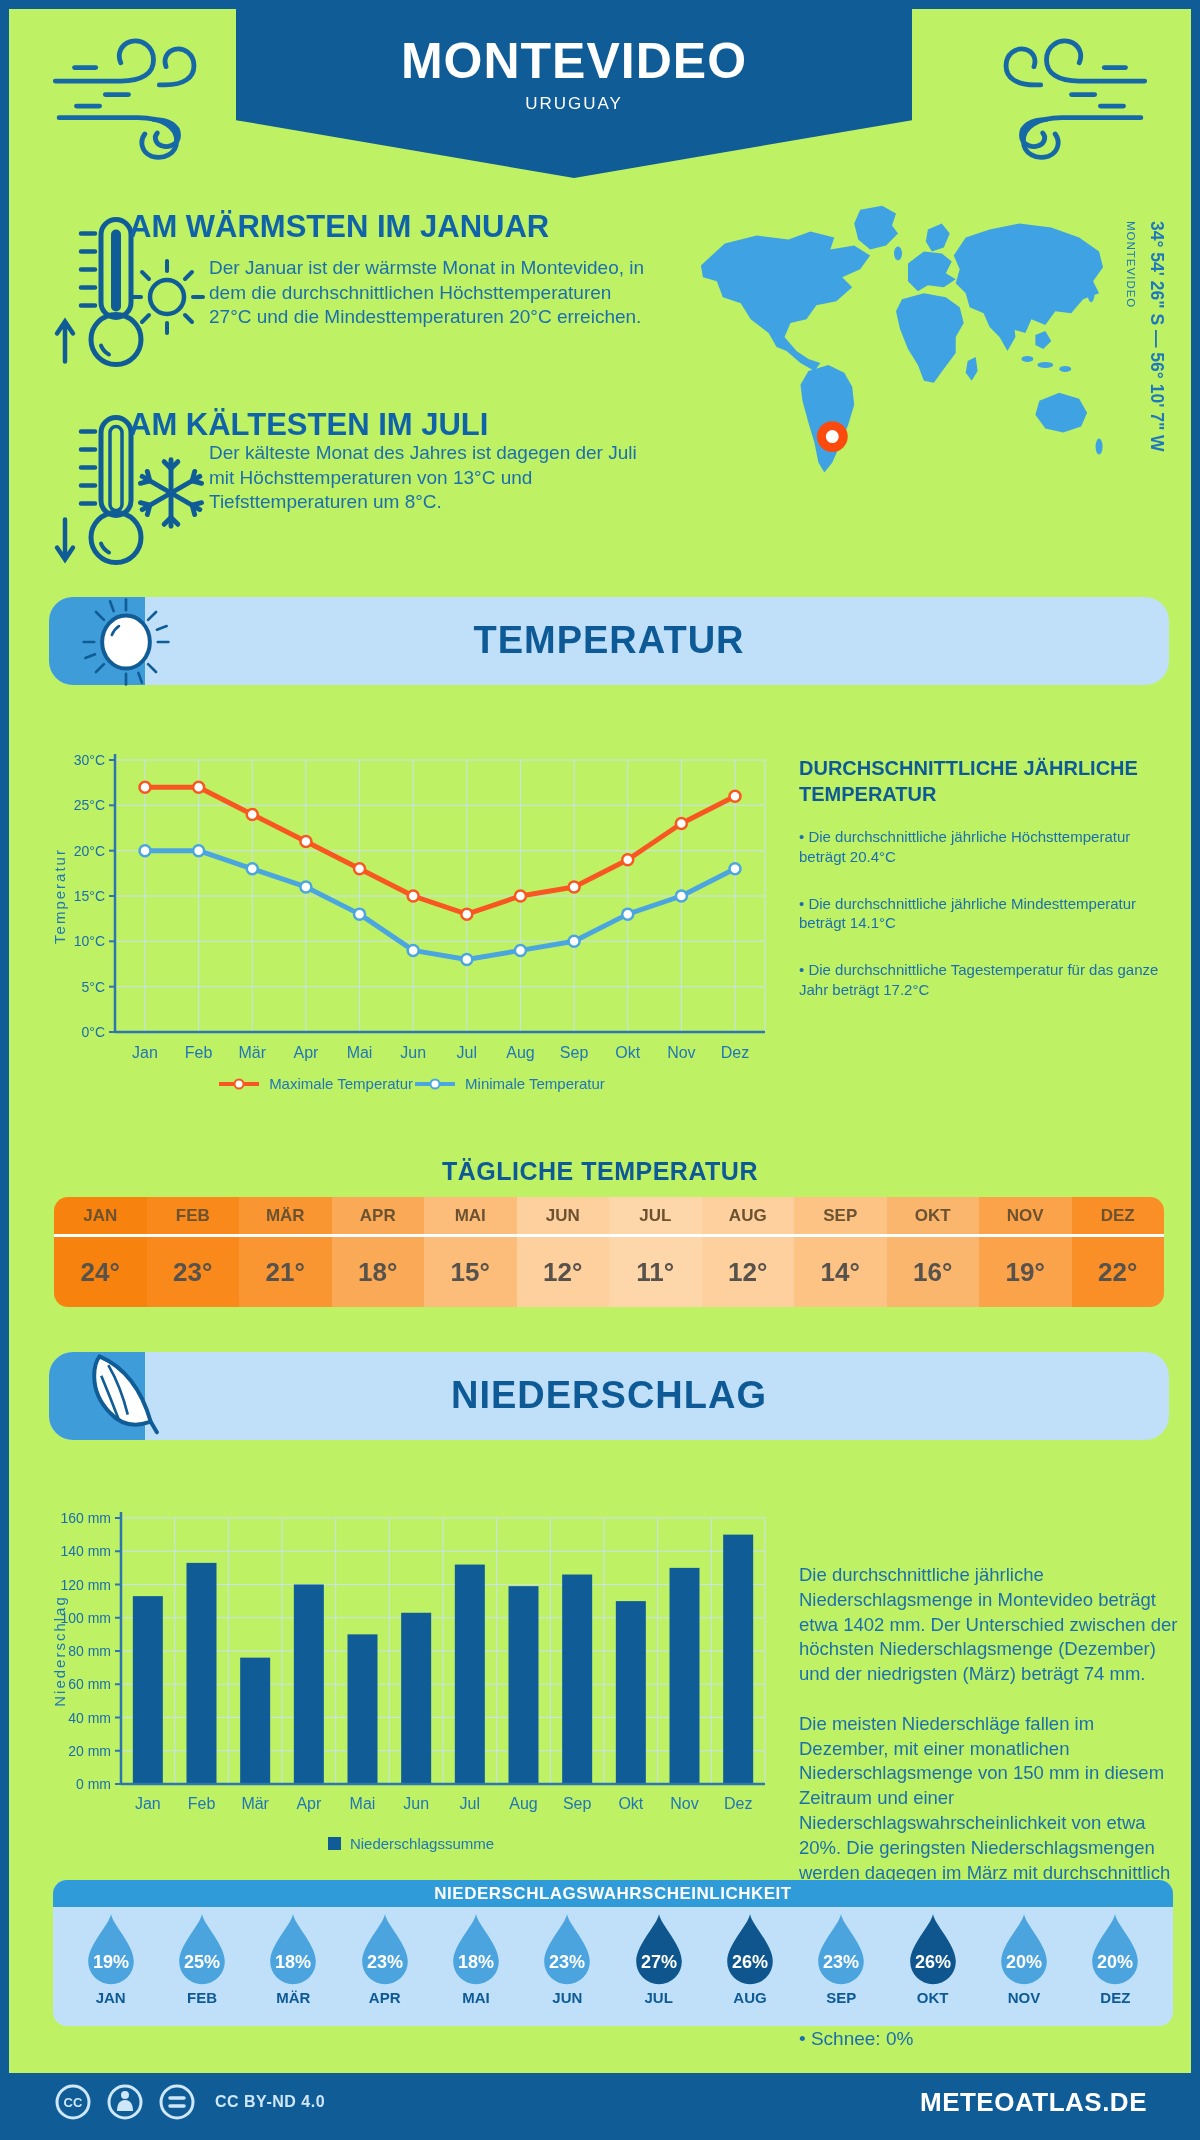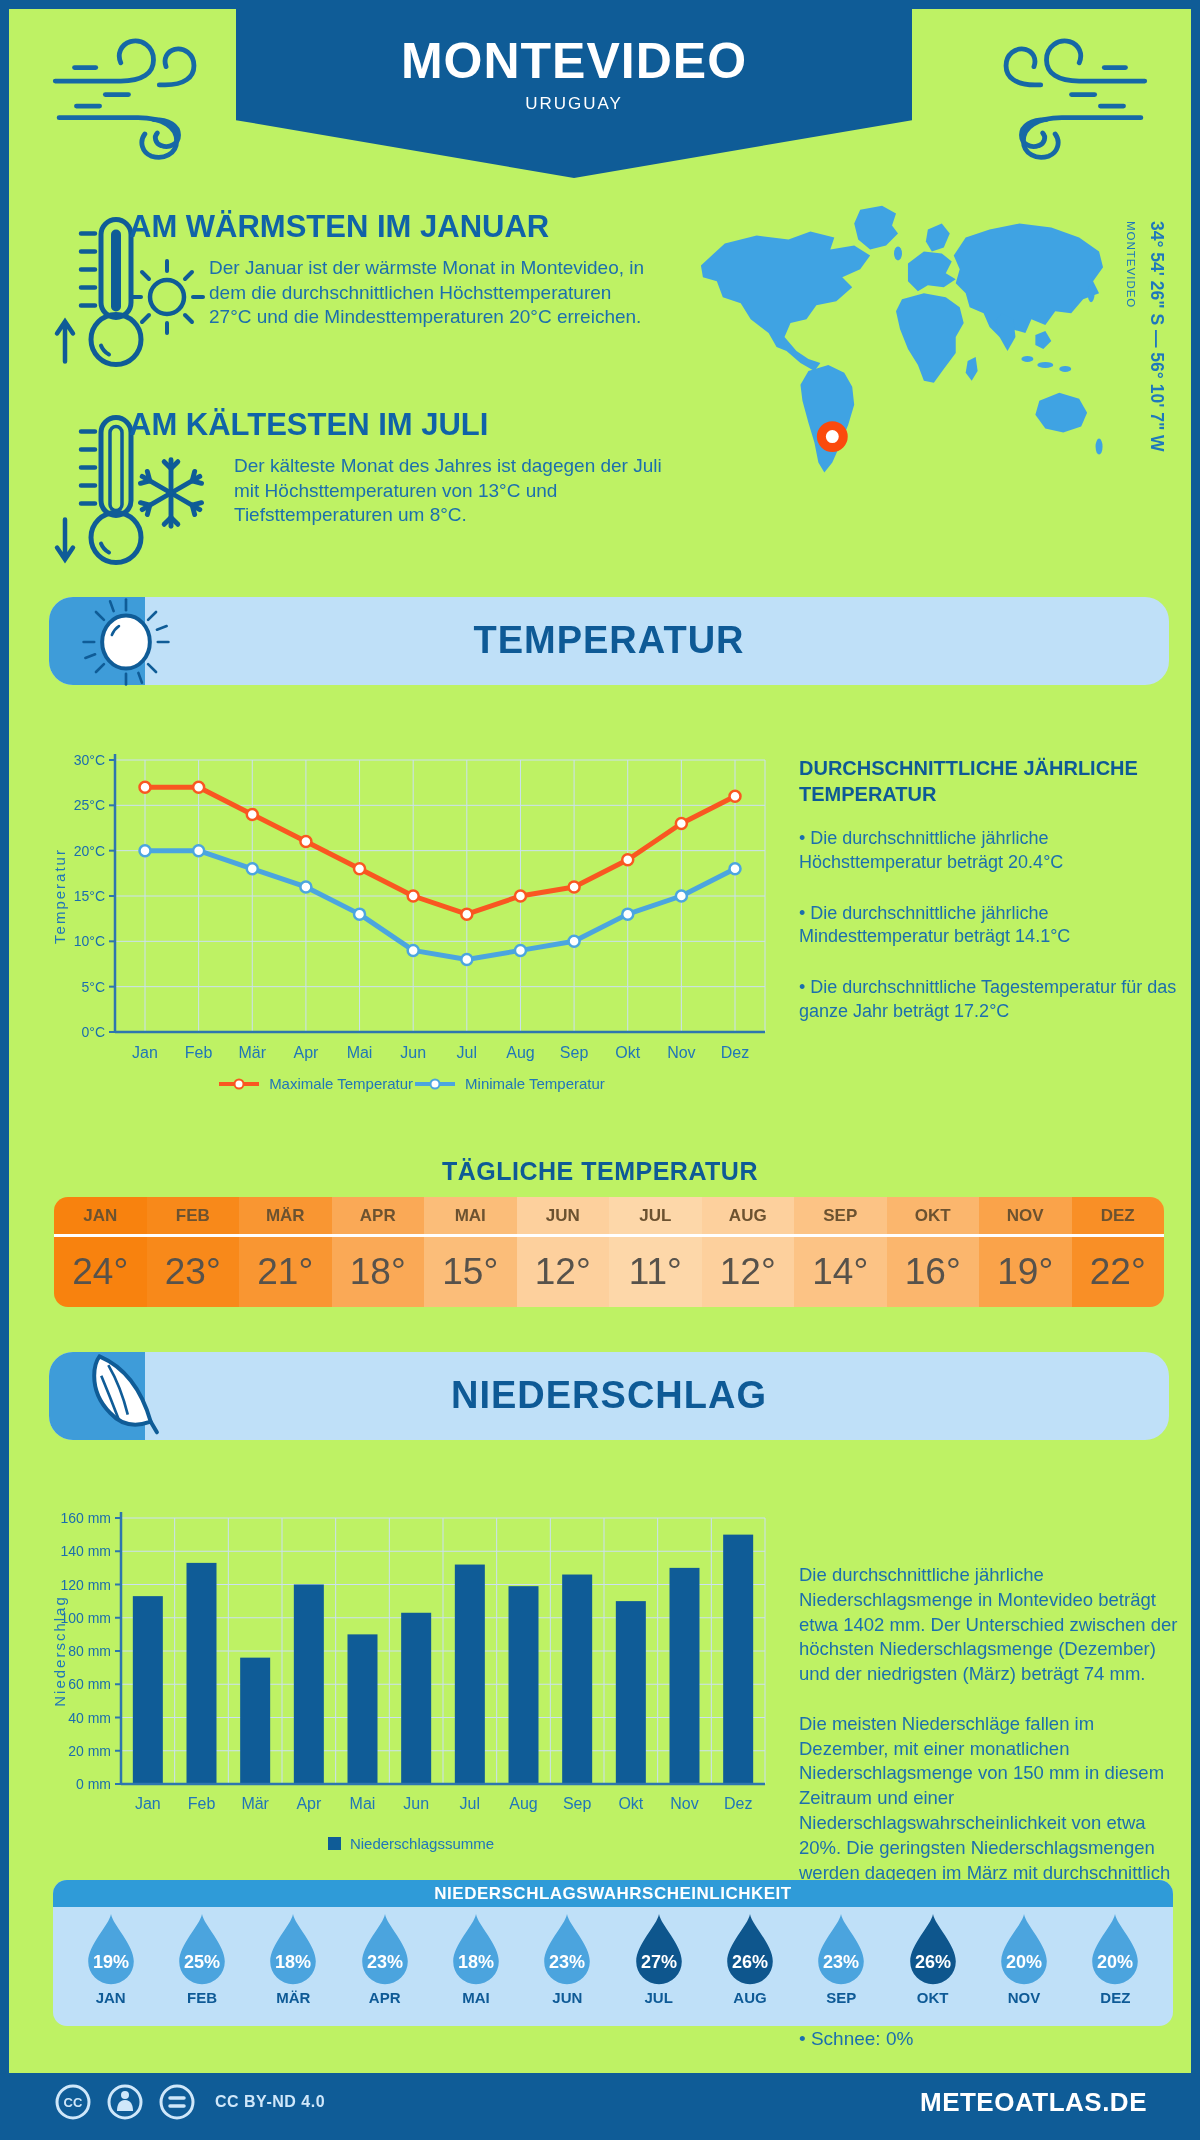--- a/index.html
+++ b/index.html
@@ -18,21 +18,21 @@
 
 .big-head{position:absolute;font-size:31px;font-weight:bold;color:#1063A8;}
 .body-text{position:absolute;font-size:19px;color:#1C6FAE;line-height:1.3;}
 #thermo-warm{position:absolute;left:42px;top:200px;width:100px;height:165px;}
 #sun-warm{position:absolute;left:116px;top:246px;width:84px;height:84px;}
 #warm-head{left:120px;top:200px;}
 #warm-text{left:200px;top:247px;width:440px;}
 #thermo-cold{position:absolute;left:42px;top:398px;width:100px;height:165px;}
 #snow-cold{position:absolute;left:118px;top:440px;width:88px;height:88px;}
 #cold-head{left:120px;top:398px;}
-#cold-text{left:200px;top:445px;width:455px;margin-left:25px;}
+#cold-text{left:200px;top:432px;width:455px;}
 
 
 #map{position:absolute;left:676px;top:192px;width:428px;height:290px;}
 #coords{position:absolute;left:1112px;top:212px;height:350px;writing-mode:vertical-rl;color:#1E78BC;line-height:1.75;}
 #coords .c1{font-size:17.5px;font-weight:bold;}
 #coords .c2{font-size:11.5px;letter-spacing:1px;}
 
 
 .banner{position:absolute;left:40px;width:1120px;height:88px;border-radius:24px;background:#BFE0F8;}
 .banner .cap{position:absolute;left:0;top:0;width:96px;height:88px;background:#3E9CD9;border-radius:24px 0 0 24px;}
@@ -49,32 +49,32 @@
 #bar-legend{top:1826px;gap:9px;}
 .legend span{font-size:15px;color:#2176B8;}
 .sq{display:inline-block;width:13px;height:13px;background:#0F5C97;}
 text.tick{font-size:14px;fill:#1B6DAD;font-family:"Liberation Sans",sans-serif;}
 text.xlab{font-size:16px;fill:#2176B8;font-family:"Liberation Sans",sans-serif;}
 text.axlab{font-size:15px;fill:#2176B8;letter-spacing:2px;font-family:"Liberation Sans",sans-serif;}
 
 
 #annual{position:absolute;left:790px;top:746px;width:380px;}
 #annual h3{font-size:20px;font-weight:bold;color:#0E5A96;line-height:1.3;margin-bottom:20px;}
-#annual .bullet{font-size:18px;color:#1C6FAE;line-height:1.32;margin-bottom:27px;}
+#annual .bullet{font-size:15px;color:#1C6FAE;line-height:1.32;margin-bottom:27px;}
 #prec-col{position:absolute;left:790px;top:1554px;width:380px;}
 #prec-col .para{font-size:18.5px;color:#1C6FAE;line-height:1.34;margin-bottom:25px;}
 #prec-col h3{font-size:21px;font-weight:bold;color:#0E5A96;margin-top:6px;margin-bottom:10px;}
 #prec-col .bullet{font-size:19px;color:#1C6FAE;line-height:1.6;}
 
 
 #daily-head{position:absolute;left:0;right:0;top:1148px;text-align:center;font-size:25px;font-weight:bold;color:#0E5A96;letter-spacing:0.5px;}
 #daily-table{position:absolute;left:45px;top:1188px;width:1110px;height:110px;border-radius:14px;overflow:hidden;
  display:grid;grid-template-columns:repeat(12,1fr);grid-template-rows:40px 70px;grid-auto-flow:column;}
 .dt-m{display:flex;align-items:center;justify-content:center;font-size:17px;font-weight:bold;color:#6C5230;border-bottom:3px solid #fff;}
-.dt-v{display:flex;align-items:center;justify-content:center;font-size:37px;font-weight:normal;color:#57524B;}
+.dt-v{display:flex;align-items:center;justify-content:center;font-size:26px;font-weight:bold;color:#57524B;}
 
 
 #prob{position:absolute;left:44px;top:1871px;width:1120px;height:146px;border-radius:14px;background:#BFE0F8;overflow:hidden;}
 #prob-head{height:27px;background:#2F9BD8;color:#fff;font-weight:bold;font-size:17px;display:flex;align-items:center;justify-content:center;letter-spacing:0.5px;}
 #drops{display:grid;grid-template-columns:repeat(12,1fr);padding:5px 12px 0;}
 .drop-cell{display:flex;flex-direction:column;align-items:center;}
 .drop-svg{width:62px;height:76px;}
 text.drop-pct{font-size:19px;font-weight:bold;fill:#fff;font-family:"Liberation Sans",sans-serif;}
 .drop-month{margin-top:1px;font-size:15px;font-weight:bold;color:#0E5A96;}
 

